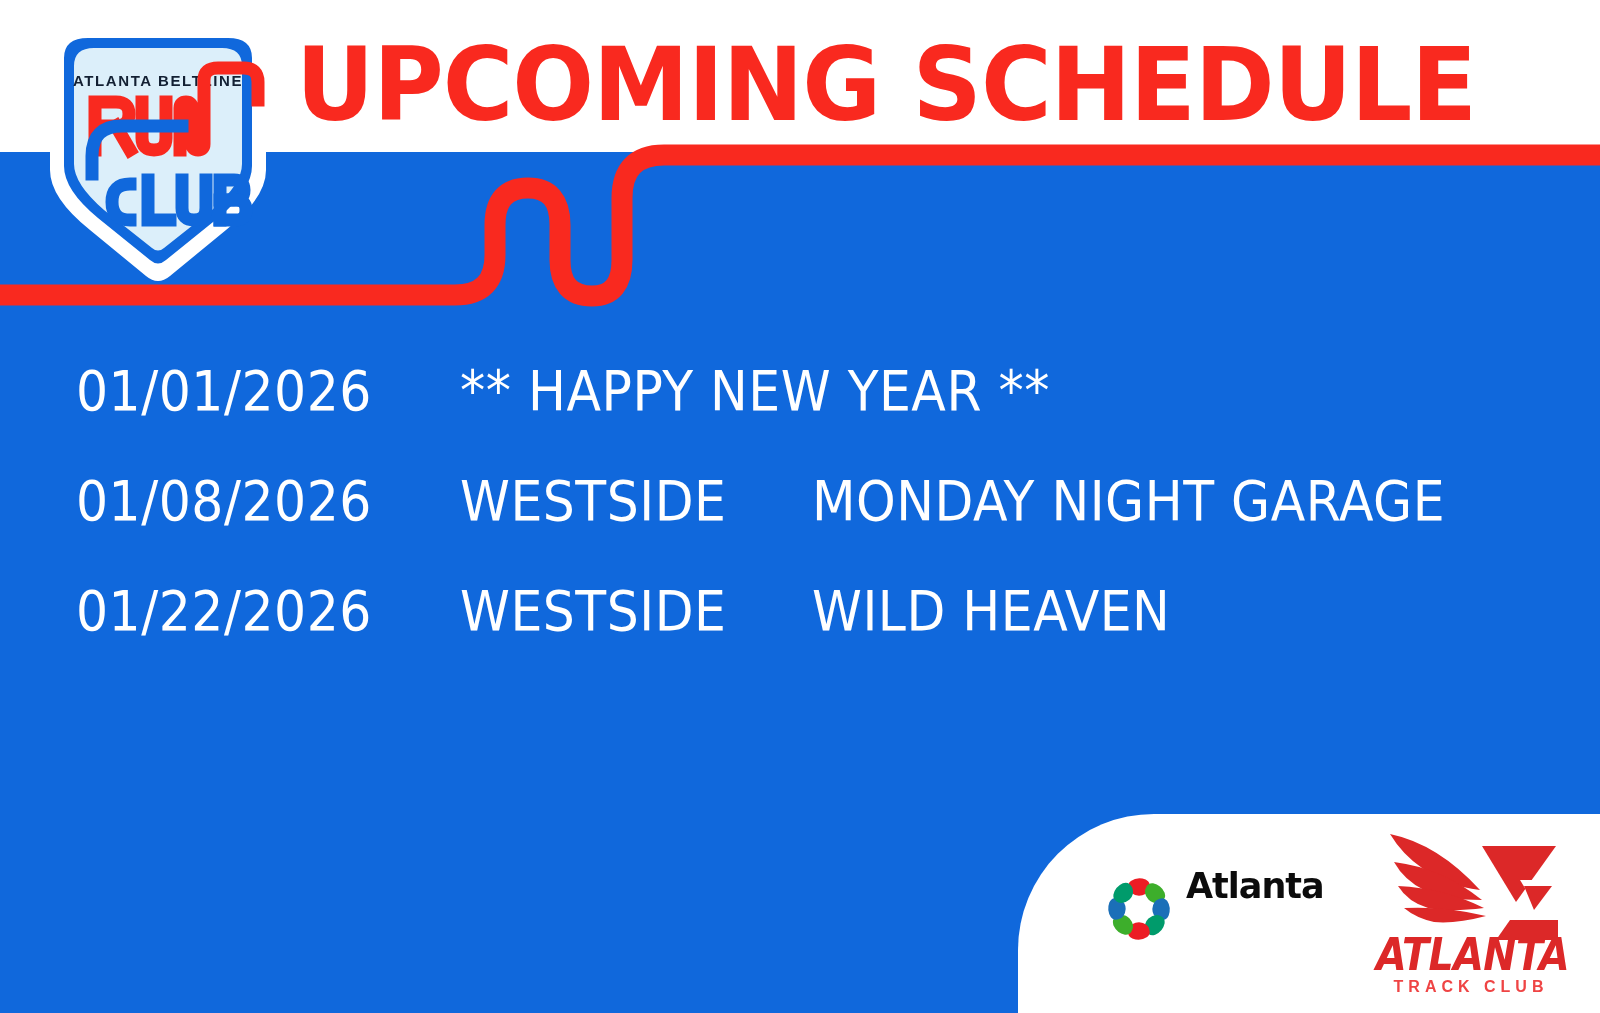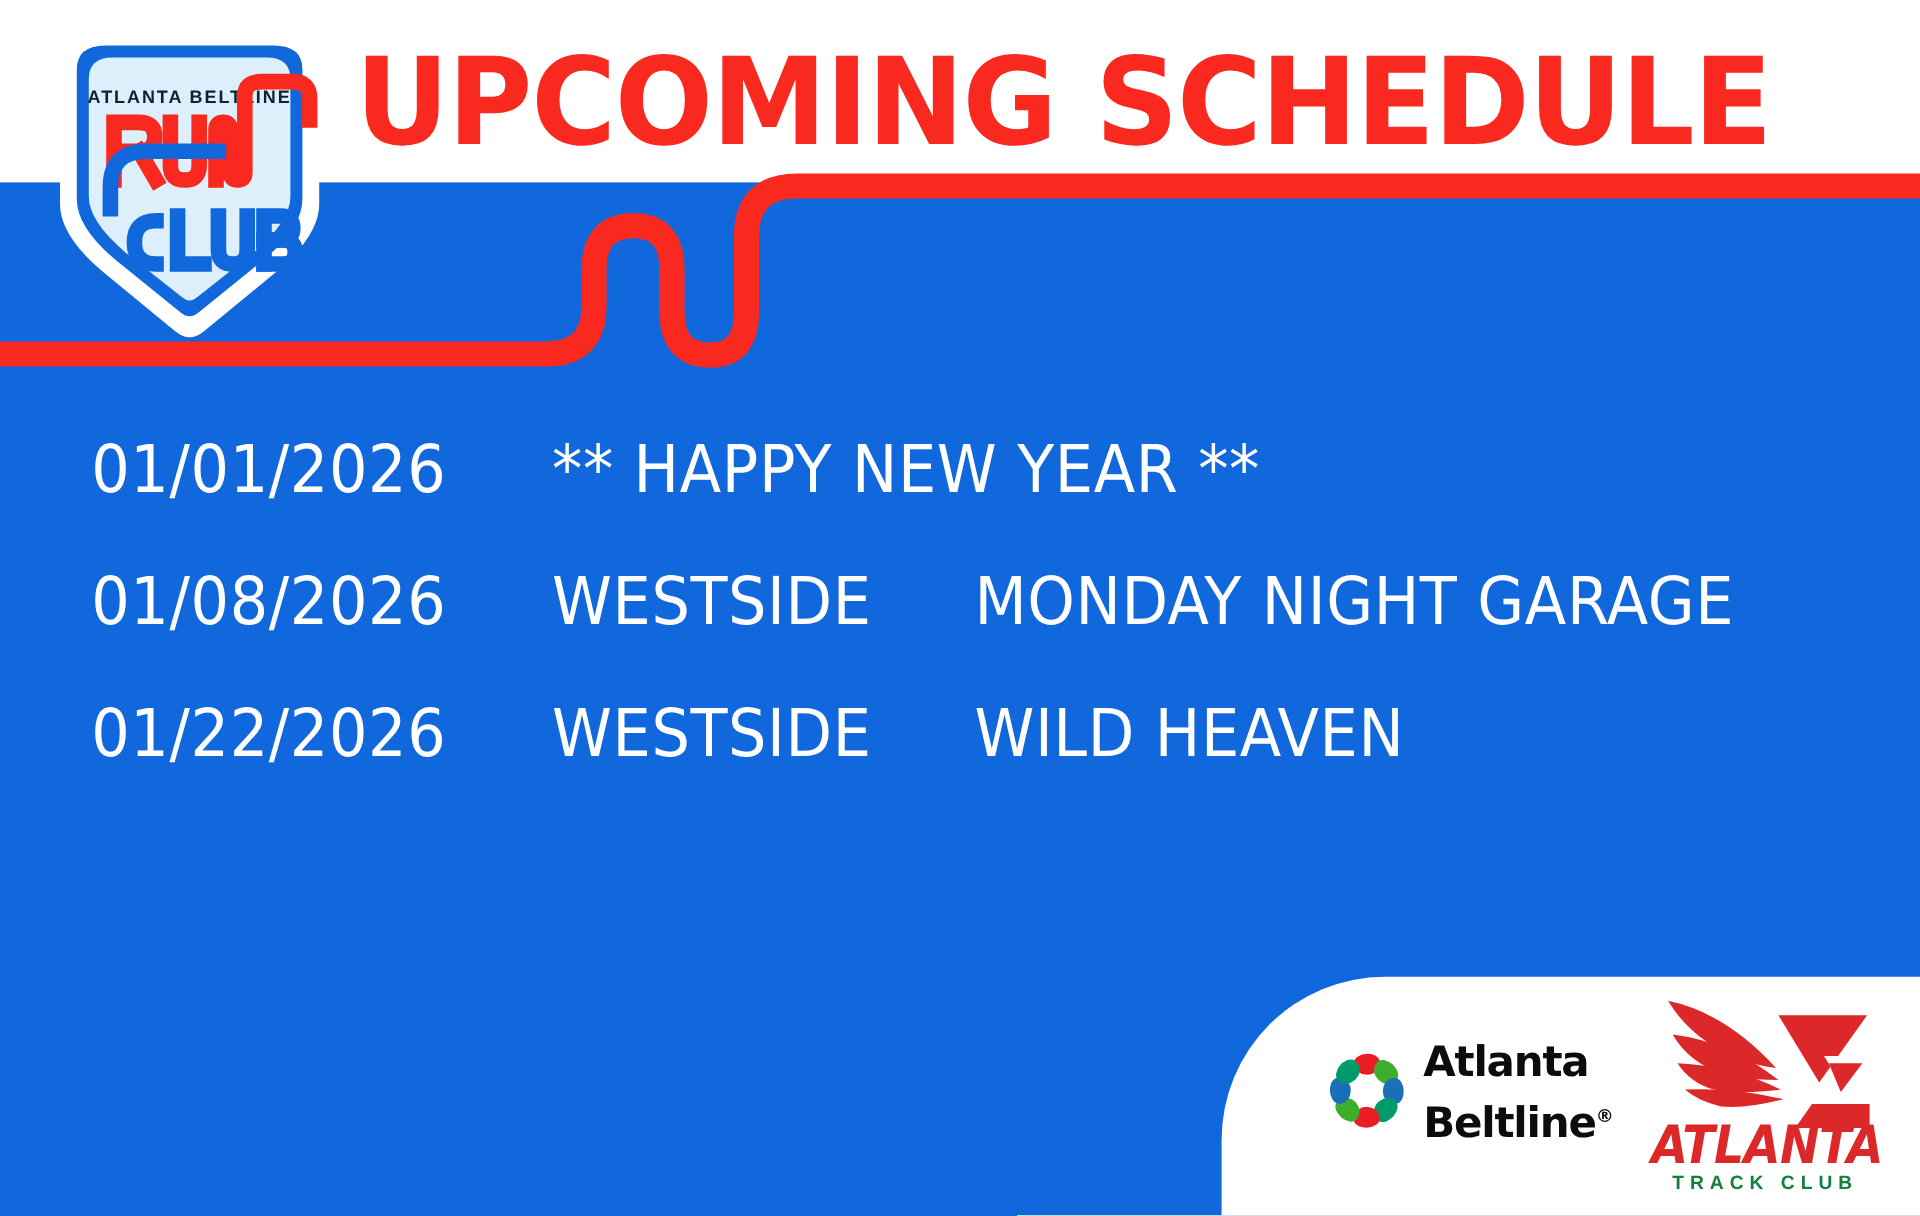--- a/index.html
+++ b/index.html
@@ -50,21 +50,21 @@
   .bl-mark{position:absolute;left:0;top:14px;width:74px;height:74px;}
   .bl-words{position:absolute;left:84px;top:6px;width:160px;height:92px;color:#0c0c0c;
     font-family:"DejaVu Sans","Liberation Sans",sans-serif;font-weight:bold;font-size:35px;line-height:44px;letter-spacing:-1px;}
   .bl-reg{font-size:15px;vertical-align:super;font-weight:bold;}
 
   .atc{position:absolute;left:346px;top:14px;width:190px;height:168px;}
   .atc-mark{position:absolute;left:8px;top:0px;width:178px;height:112px;}
   .atc-name{position:absolute;left:0;top:104px;width:190px;text-align:center;color:#dc2828;
     font-family:"Liberation Sans Narrow","DejaVu Sans Condensed","Liberation Sans",sans-serif;
     font-weight:bold;font-style:italic;font-size:44px;line-height:46px;letter-spacing:-0.5px;}
-  .atc-sub{position:absolute;left:0;top:150px;width:190px;text-align:center;color:#15803d;
+  .atc-sub{position:absolute;left:0;top:150px;width:190px;text-align:center;color:#ef4444;
     font-family:"Liberation Sans","DejaVu Sans",sans-serif;
     font-weight:bold;font-size:16px;line-height:18px;letter-spacing:5px;}
 </style>
 </head>
 <body>
 
 <div id="poster">
 
   <div class="blue-field"></div>
 
@@ -158,21 +158,20 @@
             <g transform="rotate(270)">
                 <path d="M -11 -38 Q -2 -44 9 -40 Q 17 -36 14 -27 Q 10 -18 0 -18 Q -12 -19 -14 -28 Q -16 -34 -11 -38 Z" fill="#1b6fb8"></path>
               </g>
             <g transform="rotate(315)">
                 <path d="M -11 -38 Q -2 -44 9 -40 Q 17 -36 14 -27 Q 10 -18 0 -18 Q -12 -19 -14 -28 Q -16 -34 -11 -38 Z" fill="#009b6b"></path>
               </g>
           </g>
         </svg>
         <div class="bl-words">
           <div>Atlanta</div>
-          <div><span>Beltline</span><span class="bl-reg">®</span></div>
         </div>
       </div>
 
       <div class="atc">
         <svg class="atc-mark" viewBox="0 0 178 112">
           <g fill="#dc2828">
 
             <path d="M6 6 Q54 16 96 62 Q62 58 38 40 Q18 26 6 6 Z"></path>
             <path d="M10 34 Q58 40 98 72 Q62 72 40 62 Q20 52 10 34 Z"></path>
             <path d="M14 58 Q60 60 100 80 Q66 84 44 80 Q24 74 14 58 Z"></path>

